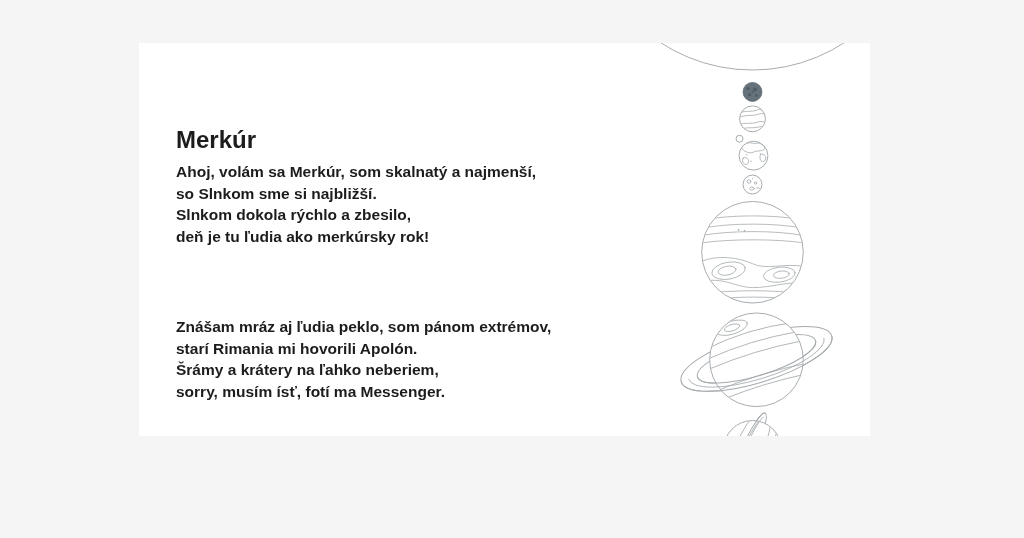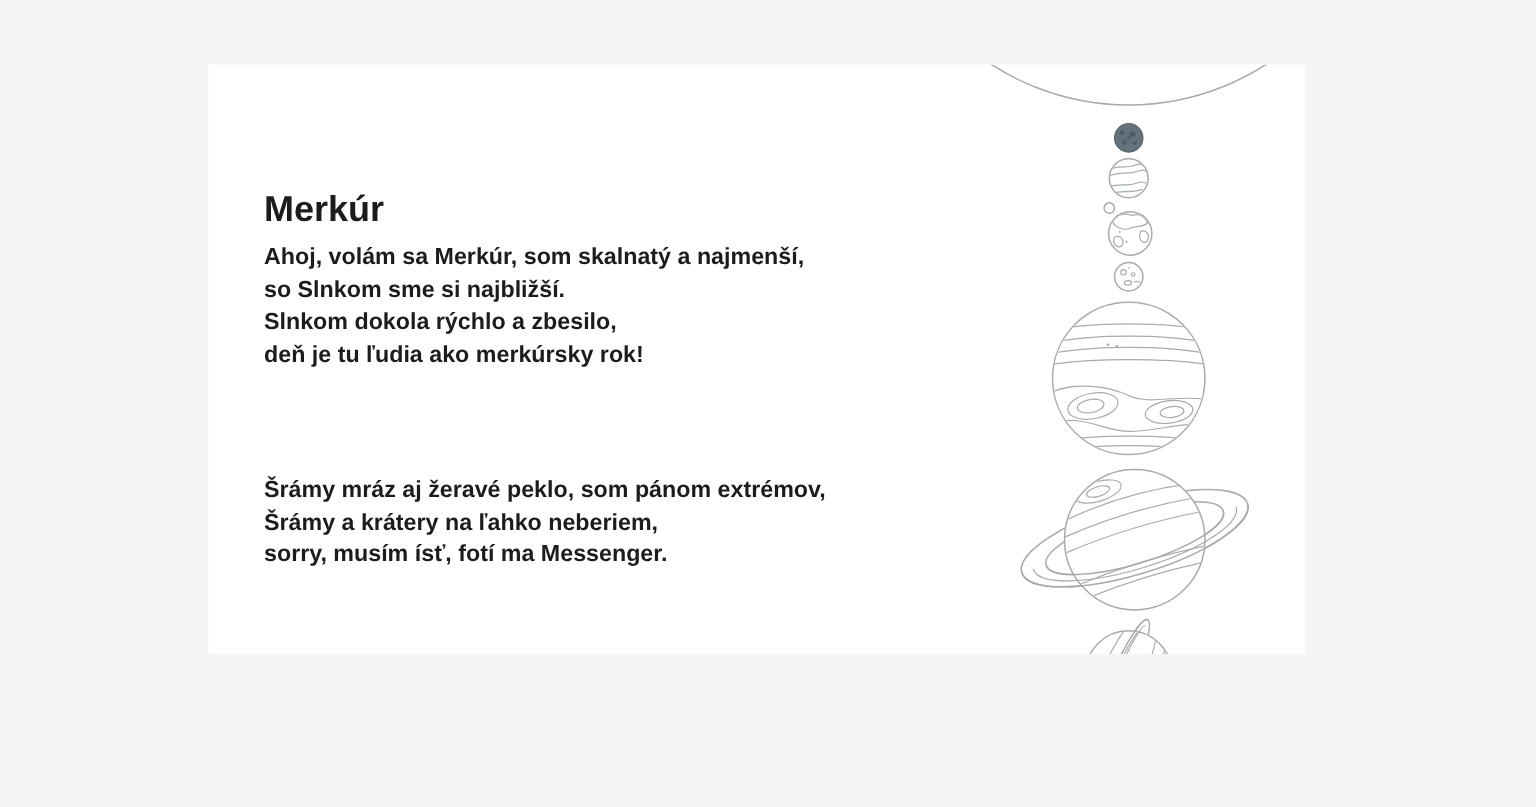--- a/index.html
+++ b/index.html
@@ -51,21 +51,22 @@
   <h1 class="poem-title">Merkúr</h1>
 
   <div class="stanza stanza-1">
     <div class="poem-line">Ahoj, volám sa Merkúr, som skalnatý a najmenší,</div>
     <div class="poem-line">so Slnkom sme si najbližší.</div>
     <div class="poem-line">Slnkom dokola rýchlo a zbesilo,</div>
     <div class="poem-line">deň je tu ľudia ako merkúrsky rok!</div>
   </div>
 
   <div class="stanza stanza-2">
-    <div class="poem-line">Šrámy mráz aj žeravé peklo, som pánom extrémov,</div>
+    <div class="poem-line">Znášam mráz aj ľudia peklo, som pánom extrémov,</div>
+    <div class="poem-line">starí Rimania mi hovorili Apolón.</div>
     <div class="poem-line">Šrámy a krátery na ľahko neberiem,</div>
     <div class="poem-line">sorry, musím ísť, fotí ma Messenger.</div>
   </div>
 
   <svg class="planet-column" viewBox="0 0 240 538">
     <defs>
       <clipPath id="venusClip">
           <circle cx="122" cy="75" r="12.6"></circle>
         </clipPath>
       <clipPath id="earthClip">

